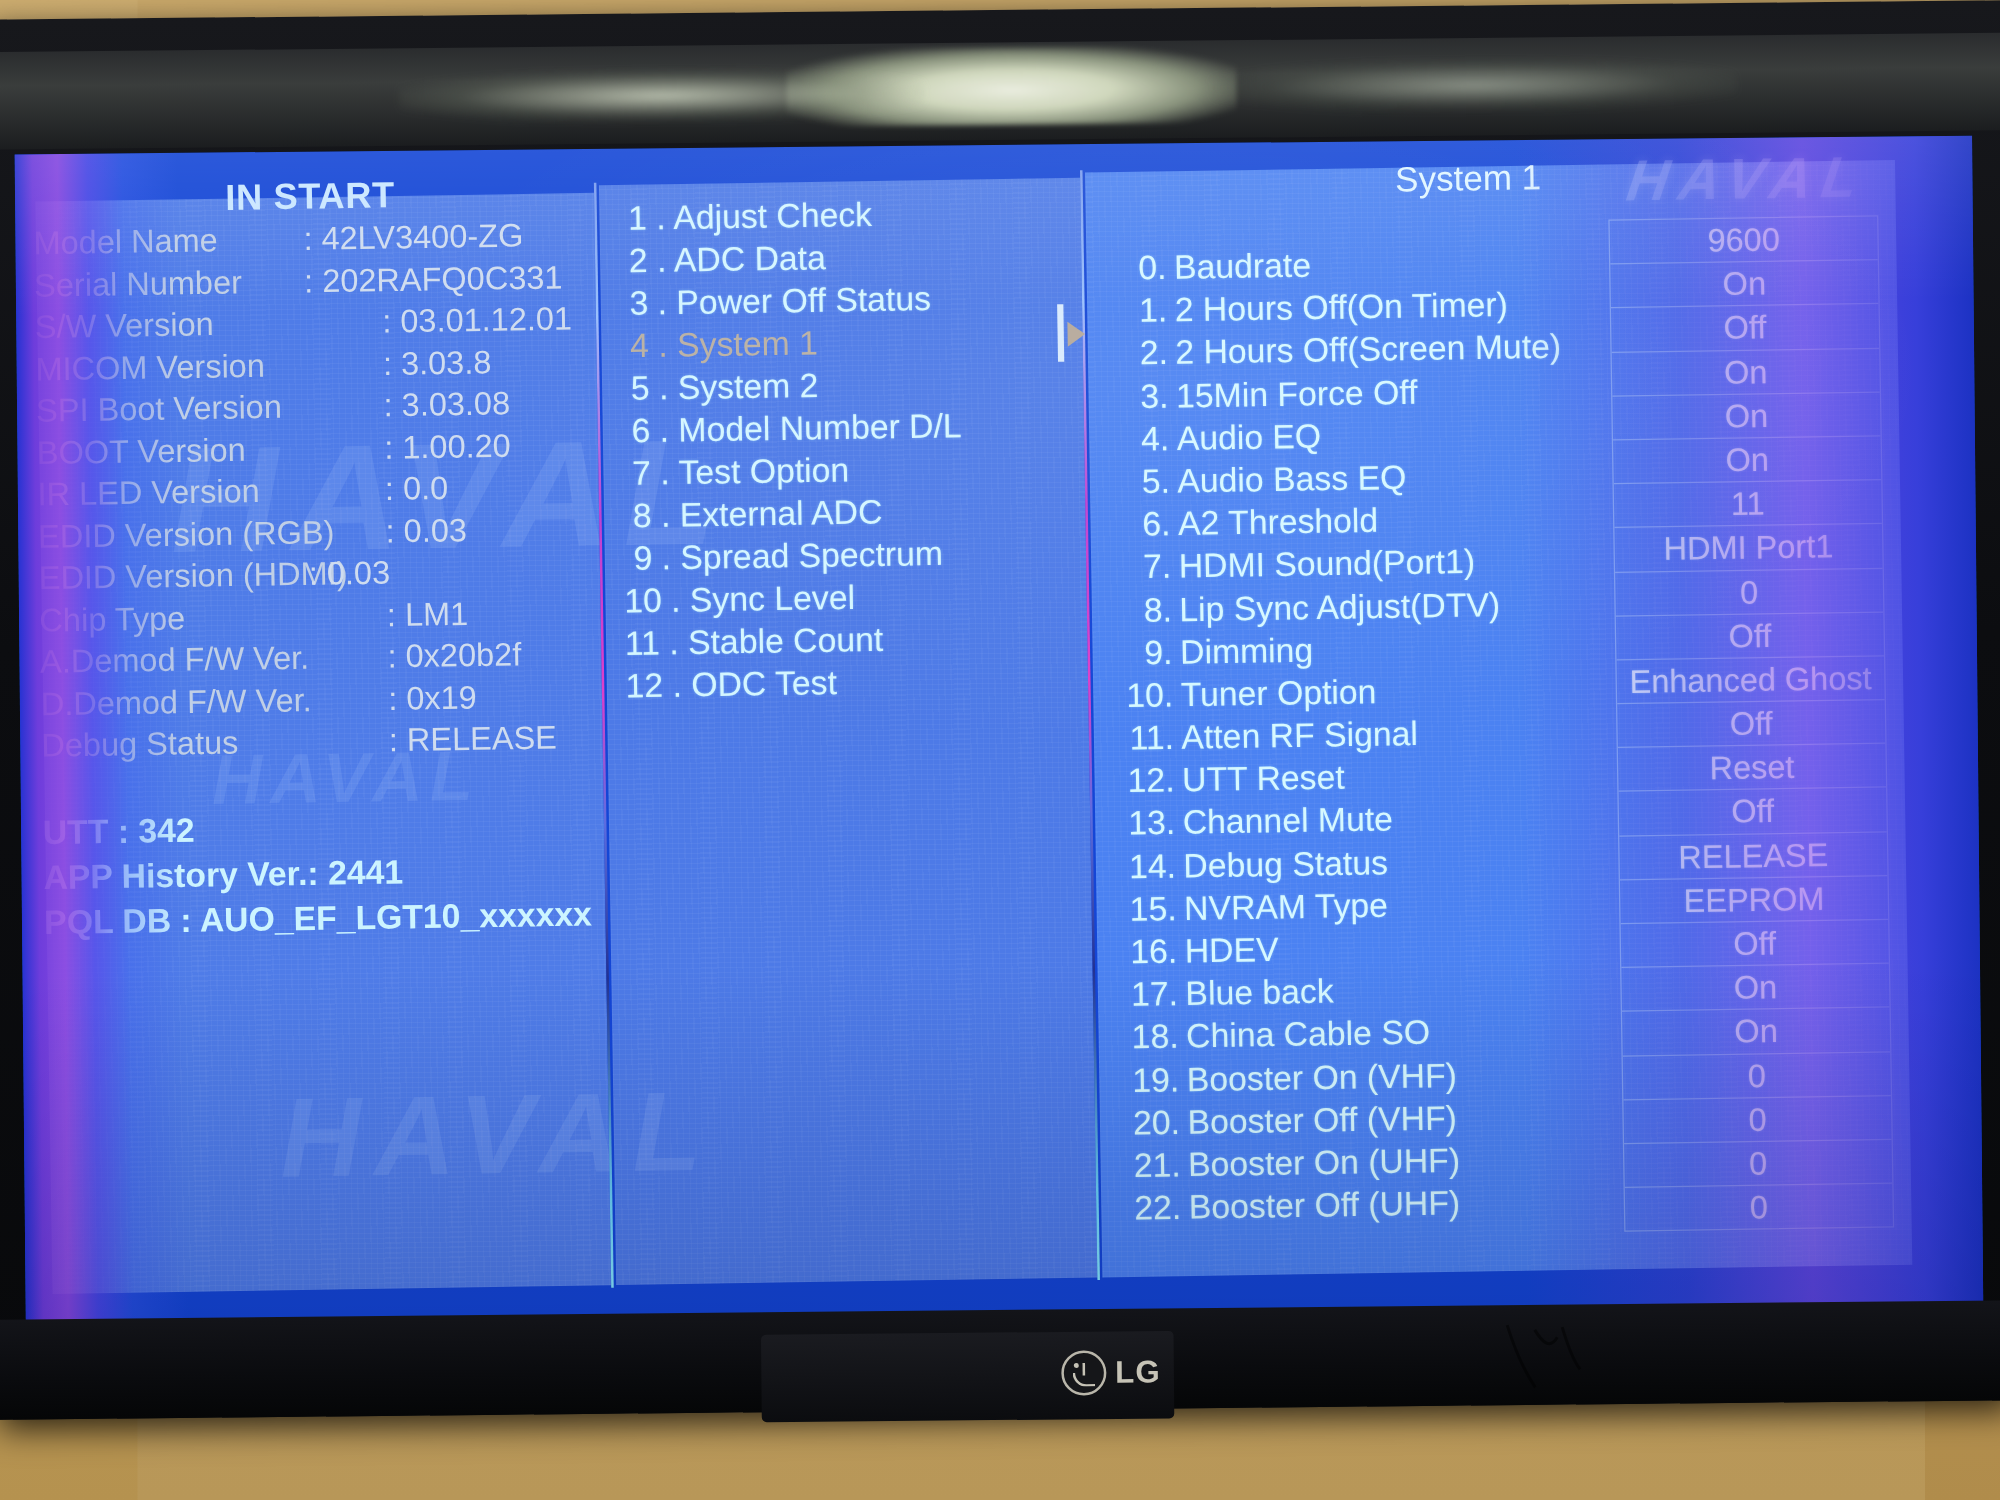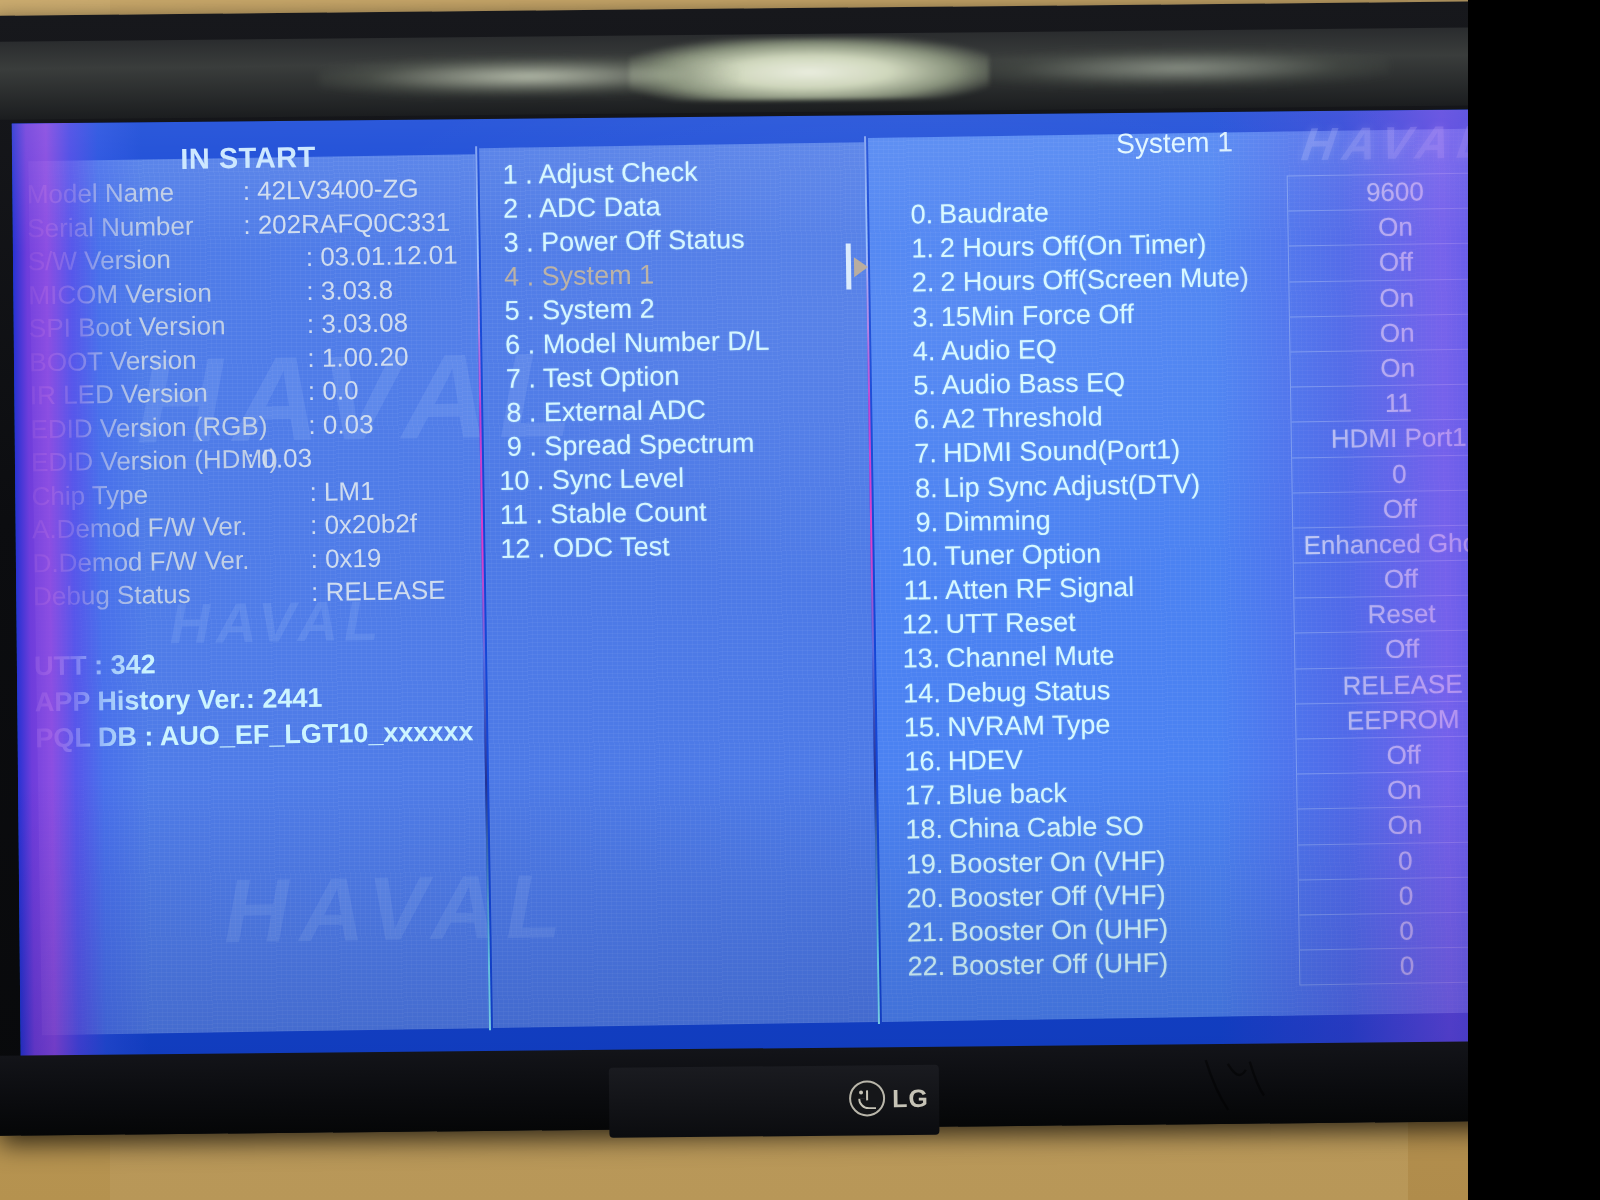--- a/index.html
+++ b/index.html
@@ -1,19 +1,19 @@
 <!DOCTYPE html>
 <html><head>
 <meta charset="utf-8">
 <style>
   html,body{margin:0;padding:0;background:#000;}
   body{width:1600px;height:1200px;overflow:hidden;font-family:"Liberation Sans",sans-serif;}
 
   
-  #scene{position:relative;width:1468px;height:1200px;overflow:hidden;
+  #scene{position:relative;width:1600px;height:1200px;overflow:hidden;
          background:linear-gradient(180deg,#c9a86a 0%,#c2a063 40%,#b89758 100%);}
 
   
   #wall-left{position:absolute;left:0;top:0;width:110px;height:1200px;
       background:linear-gradient(180deg,#cdad70,#b5924f);}
   #wall-right{position:absolute;right:0;top:0;width:60px;height:1200px;
       background:linear-gradient(180deg,#cbab6e,#b08c4b);}
 
   
   #tv{position:absolute;left:-6px;top:8px;width:1612px;height:1120px;

